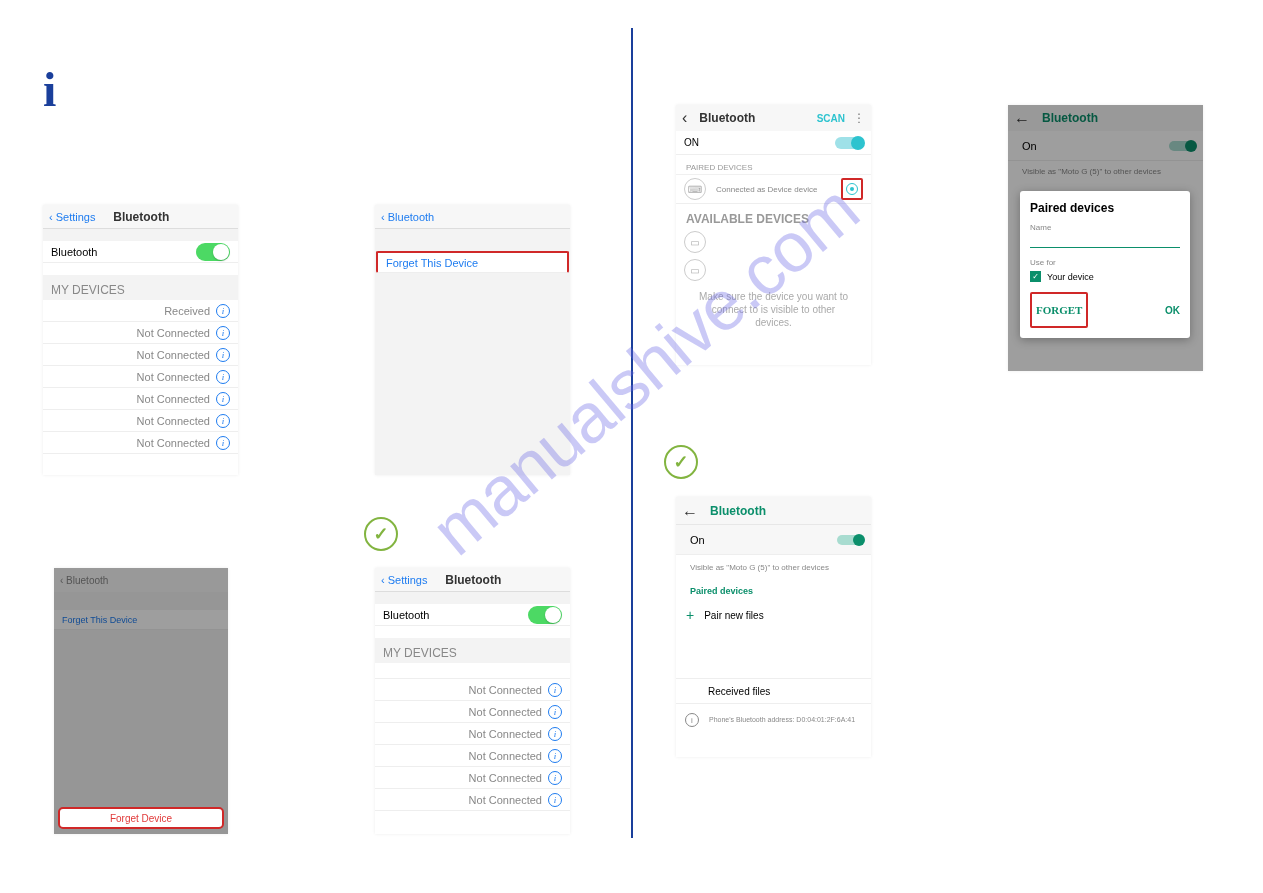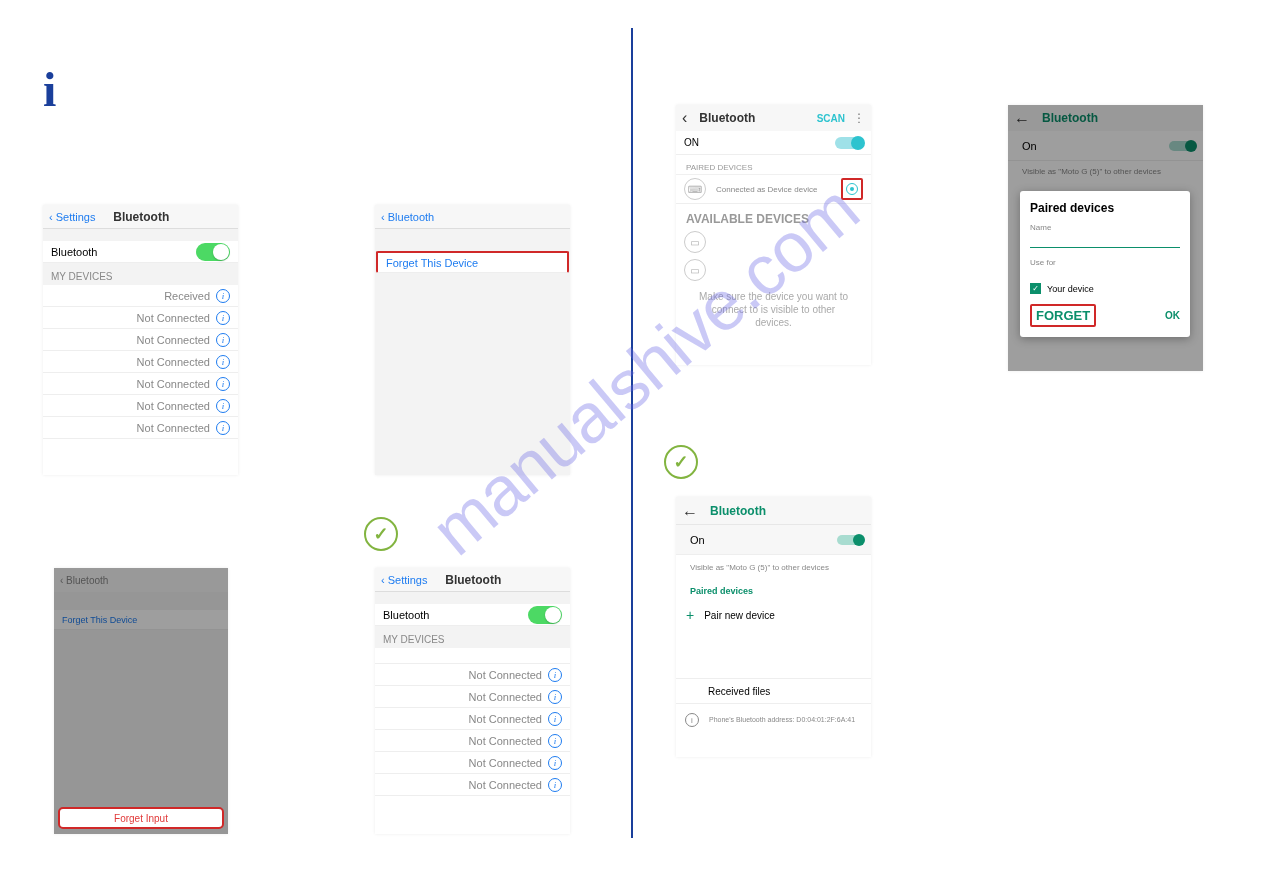--- a/index.html
+++ b/index.html
@@ -16,21 +16,21 @@
   .bold { font-weight: 600; }
   .red-box { border: 2px solid #d02828; border-radius: 2px; }
   .checkmark { width: 34px; height: 34px; border: 2px solid #82b440; border-radius: 50%; display: flex; align-items: center; justify-content: center; color: #82b440; font-size: 18px; font-weight: bold;}
   .ios-toggle-on { width: 34px; height: 18px; background: #4cd964; border-radius: 9px; position: relative; }
   .ios-toggle-on::after { content: ''; width: 16px; height: 16px; background: #fff; border-radius: 50%; position: absolute; right: 1px; top: 1px; box-shadow: 0 1px 2px rgba(0,0,0,.2); }
   .and-toggle-on { width: 28px; height: 12px; background: #9fe1e8; border-radius: 6px; position: relative; }
   .and-toggle-on::after { content: ''; width: 14px; height: 14px; background: #2dc3cf; border-radius: 50%; position: absolute; right: -2px; top: -1px; }
   .and-toggle-teal { width: 26px; height: 10px; background: #a8dcd0; border-radius: 5px; position: relative; }
   .and-toggle-teal::after { content: ''; width: 12px; height: 12px; background: #0b8f6b; border-radius: 50%; position: absolute; right: -2px; top: -1px; }
   .info-i { width: 14px; height: 14px; border: 1px solid #1e7cf0; border-radius: 50%; display: inline-flex; align-items: center; justify-content: center; font-size: 9px; color: #1e7cf0; font-style: italic; font-family:serif;}
-  .sec-hdr { font-size: 10px; color: #888; padding: 8px 8px 3px; background:#f3f3f3;}
+  .sec-hdr { font-size: 12px; color: #888; padding: 8px 8px 3px; background:#f3f3f3;margin-top:12px;}
   .spacer { flex: 1; }
   .and-chev { font-size: 16px; color: #333; margin-right: 12px;}
   .gear-ico { width:12px; height:12px; border:1.2px solid #2dc3cf; border-radius:50%; display:inline-block; position:relative;}
   .gear-ico::before{content:''; position:absolute; width:4px;height:4px;background:#2dc3cf;border-radius:50%;top:3px;left:3px;}
   .circle-ico{width:22px;height:22px;border:1px solid #ccc;border-radius:50%;display:inline-flex;align-items:center;justify-content:center;color:#aaa;font-size:10px;margin-right:10px;}
   .dialog{ position:absolute; background:#fff; box-shadow:0 2px 10px rgba(0,0,0,.3); border-radius:3px; padding:10px; width:170px; font-size:10px;}
   .watermark{ position:absolute; font-size:70px; color:#6b68e6; opacity:.35; pointer-events:none; font-weight:400; transform:rotate(-40deg); letter-spacing:-1px;}
   .dim-overlay { position:absolute; inset:0; background:rgba(0,0,0,.38); }
 </style>
 </head>
@@ -105,21 +105,21 @@
   <div style="position:relative;height:100%;">
     <div class="hdr" style="font-size:10px;">
       <span class="gray">‹ <span>Bluetooth</span></span>
     </div>
     <div style="height:18px;"></div>
     <div class="row" style="height:20px;">
       <span class="blue" style="font-size:9px;">Forget This Device</span>
     </div>
     <div class="dim-overlay"></div>
     <div class="red-box" style="position:absolute;bottom:5px;left:4px;right:4px;height:22px;background:#fff;border-radius:5px;display:flex;align-items:center;justify-content:center;">
-      <span style="color:#e13a3a;font-size:10px;">Forget Input</span>
+      <span style="color:#e13a3a;font-size:10px;">Forget Device</span>
     </div>
   </div>
 </div>
 
 <div class="checkmark" style="position:absolute;top:517px;left:364px;">✓</div>
 
 <div class="phone" style="top:568px; left:375px; width:195px; height:266px;">
   <div class="hdr" style="border-bottom:1px solid #ddd;">
     <span class="blue" style="font-size:11px;">‹ <span>Settings</span></span>
     <span class="spacer"></span>
@@ -208,21 +208,21 @@
   </div>
   <div class="row" style="height:30px;background:#f7f7f7;">
     <span style="font-size:11px;margin-left:6px;">On</span>
     <span class="spacer"></span>
     <span class="and-toggle-teal"></span>
   </div>
   <div style="font-size:8px;color:#888;padding:8px 14px;">Visible as "Moto G (5)" to other devices</div>
   <div style="font-size:9px;color:#0b8f6b;font-weight:600;padding:6px 14px;">Paired devices</div>
   <div class="row" style="border:none;height:26px;">
     <span class="teal" style="margin:0 10px 0 2px;font-size:14px;">+</span>
-    <span style="font-size:10px;">Pair new device</span>
+    <span style="font-size:10px;">Pair new files</span>
   </div>
   <div style="height:50px;"></div>
   <div class="row" style="border-top:1px solid #eee;border-bottom:1px solid #eee;height:26px;">
     <span style="width:24px;"></span>
       <span style="font-size:10px;">Received files</span>
   </div>
   <div class="row" style="border:none;height:32px;">
     <span class="circle-ico" style="width:14px;height:14px;font-size:8px;margin-left:1px;color:#888;border-color:#888;">i</span>
     <span style="font-size:7px;color:#888;line-height:1.2;">Phone's Bluetooth address: D0:04:01:2F:6A:41</span>
   </div>
@@ -243,27 +243,27 @@
     <div style="height:130px;"></div>
     <div class="row" style="border:none;">
       <span style="width:24px;"></span>
         <span style="font-size:10px;">Received files</span>
     </div>
     <div class="dim-overlay"></div>
     <div class="dialog" style="top:86px;left:12px;">
       <div class="bold" style="font-size:12px;margin-bottom:8px;">Paired devices</div>
       <div style="font-size:8px;color:#888;">Name</div>
       <input style="width: 100%; border-top: none; border-right: none; border-left: none; border-image: initial; border-bottom: 1.5px solid rgb(11, 143, 107); height: 16px; font-size: 10px; outline: none; margin-bottom: 10px;">
-      <div style="font-size:8px;color:#888;margin-bottom:16px;">Use for</div>
+      <div style="font-size:8px;color:#888;margin-bottom:4px;">Use for</div>
       <label style="display:flex;align-items:center;font-size:9px;margin-bottom:10px;">
         <span style="width:11px;height:11px;background:#0b8f6b;color:#fff;display:inline-flex;align-items:center;justify-content:center;margin-right:6px;font-size:8px;">✓</span>
         <span>Your device</span>
       </label>
       <div style="display:flex;align-items:center;">
-        <span class="red-box teal bold" style="font-size:13px;padding:2px 4px;">FORGET</span>
+        <span class="red-box teal bold" style="font-size:11px;padding:10px 4px;font-family:Liberation Serif, serif;">FORGET</span>
         <span class="spacer"></span>
         <span class="teal bold" style="font-size:10px;">OK</span>
       </div>
     </div>
   </div>
 </div>
 
 <div class="watermark" style="top:330px;left:380px;">manualshive.com</div>
 
 </body></html>

